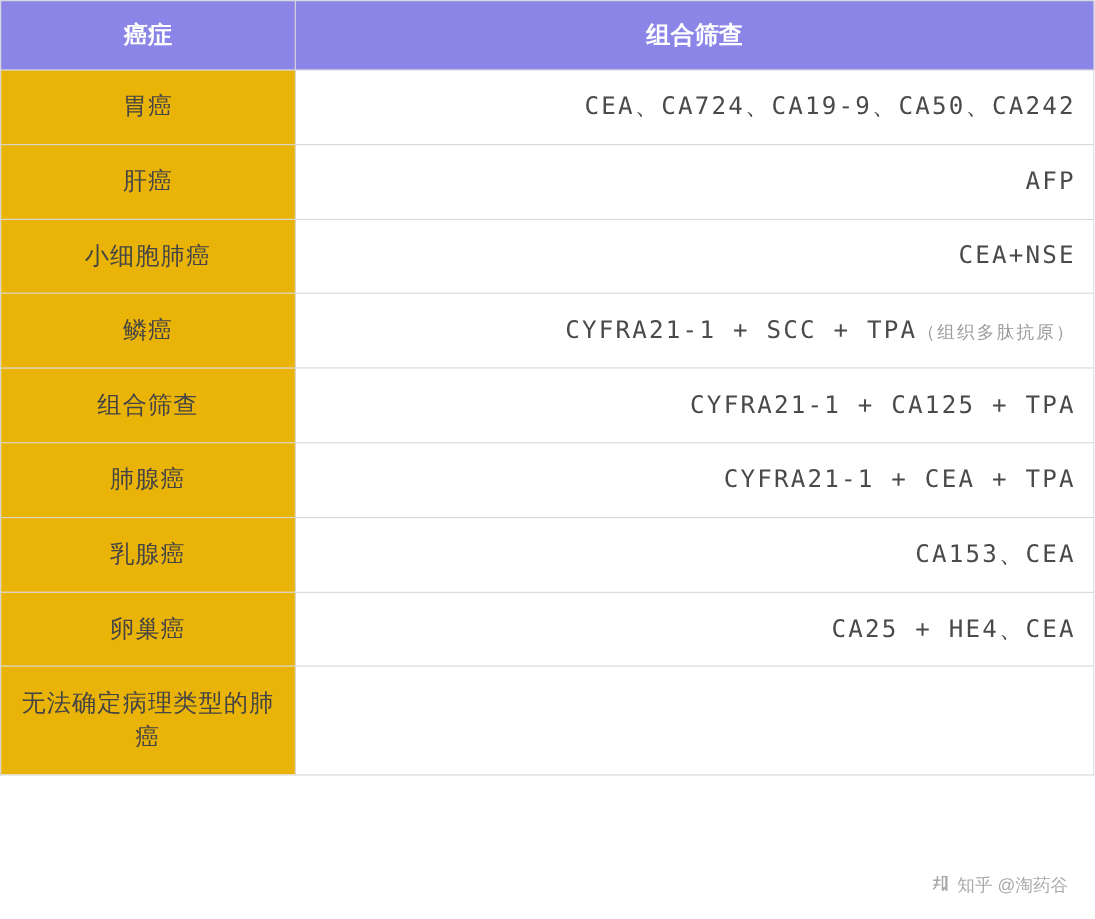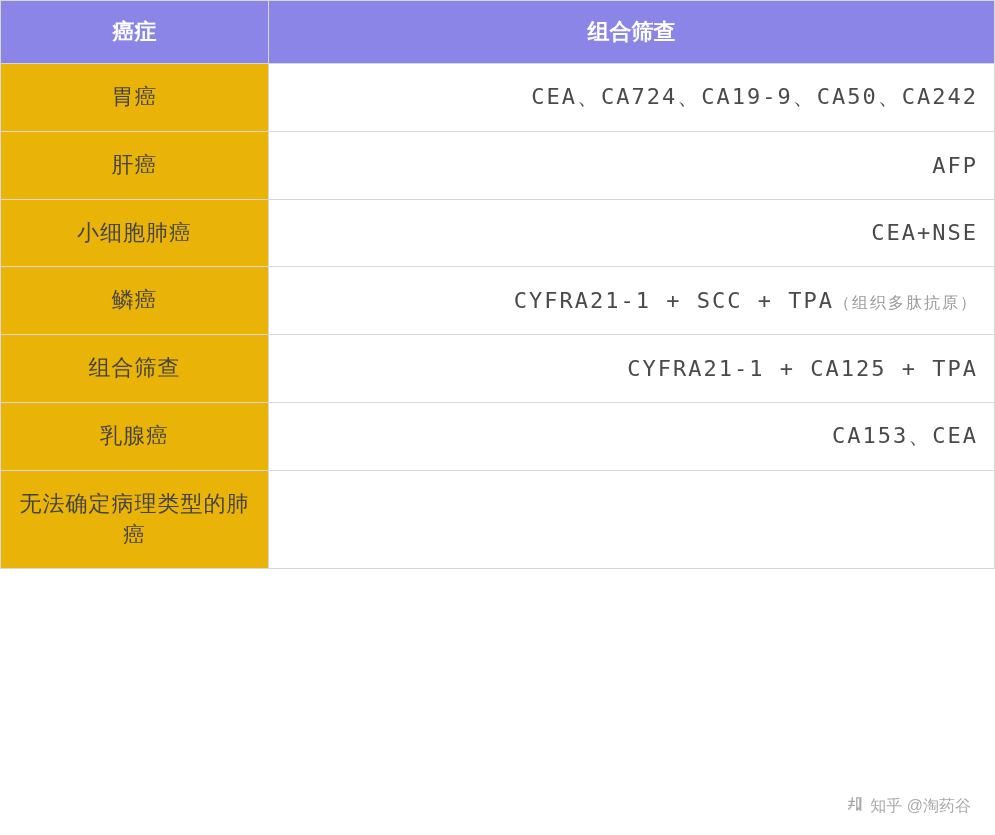--- a/index.html
+++ b/index.html
@@ -92,22 +92,30 @@
       </tr>
       <tr>
         <td class="cancer-cell">鳞癌</td>
         <td class="screening-cell"><span>CYFRA21-1 + SCC + TPA</span><span class="note">（组织多肽抗原）</span></td>
       </tr>
       <tr>
         <td class="cancer-cell">组合筛查</td>
         <td class="screening-cell"><span>CYFRA21-1 + CA125 + TPA</span></td>
       </tr>
       <tr>
+        <td class="cancer-cell">肺腺癌</td>
+        <td class="screening-cell"><span>CYFRA21-1 + CEA + TPA</span></td>
+      </tr>
+      <tr>
         <td class="cancer-cell">乳腺癌</td>
         <td class="screening-cell"><span>CA153、CEA</span></td>
+      </tr>
+      <tr>
+        <td class="cancer-cell">卵巢癌</td>
+        <td class="screening-cell"><span>CA25 + HE4、CEA</span></td>
       </tr>
       <tr>
         <td class="cancer-cell">无法确定病理类型的肺癌</td>
         <td class="screening-cell"></td>
       </tr>
     </tbody>
 </table>
 
 <div class="watermark">
   <span>

